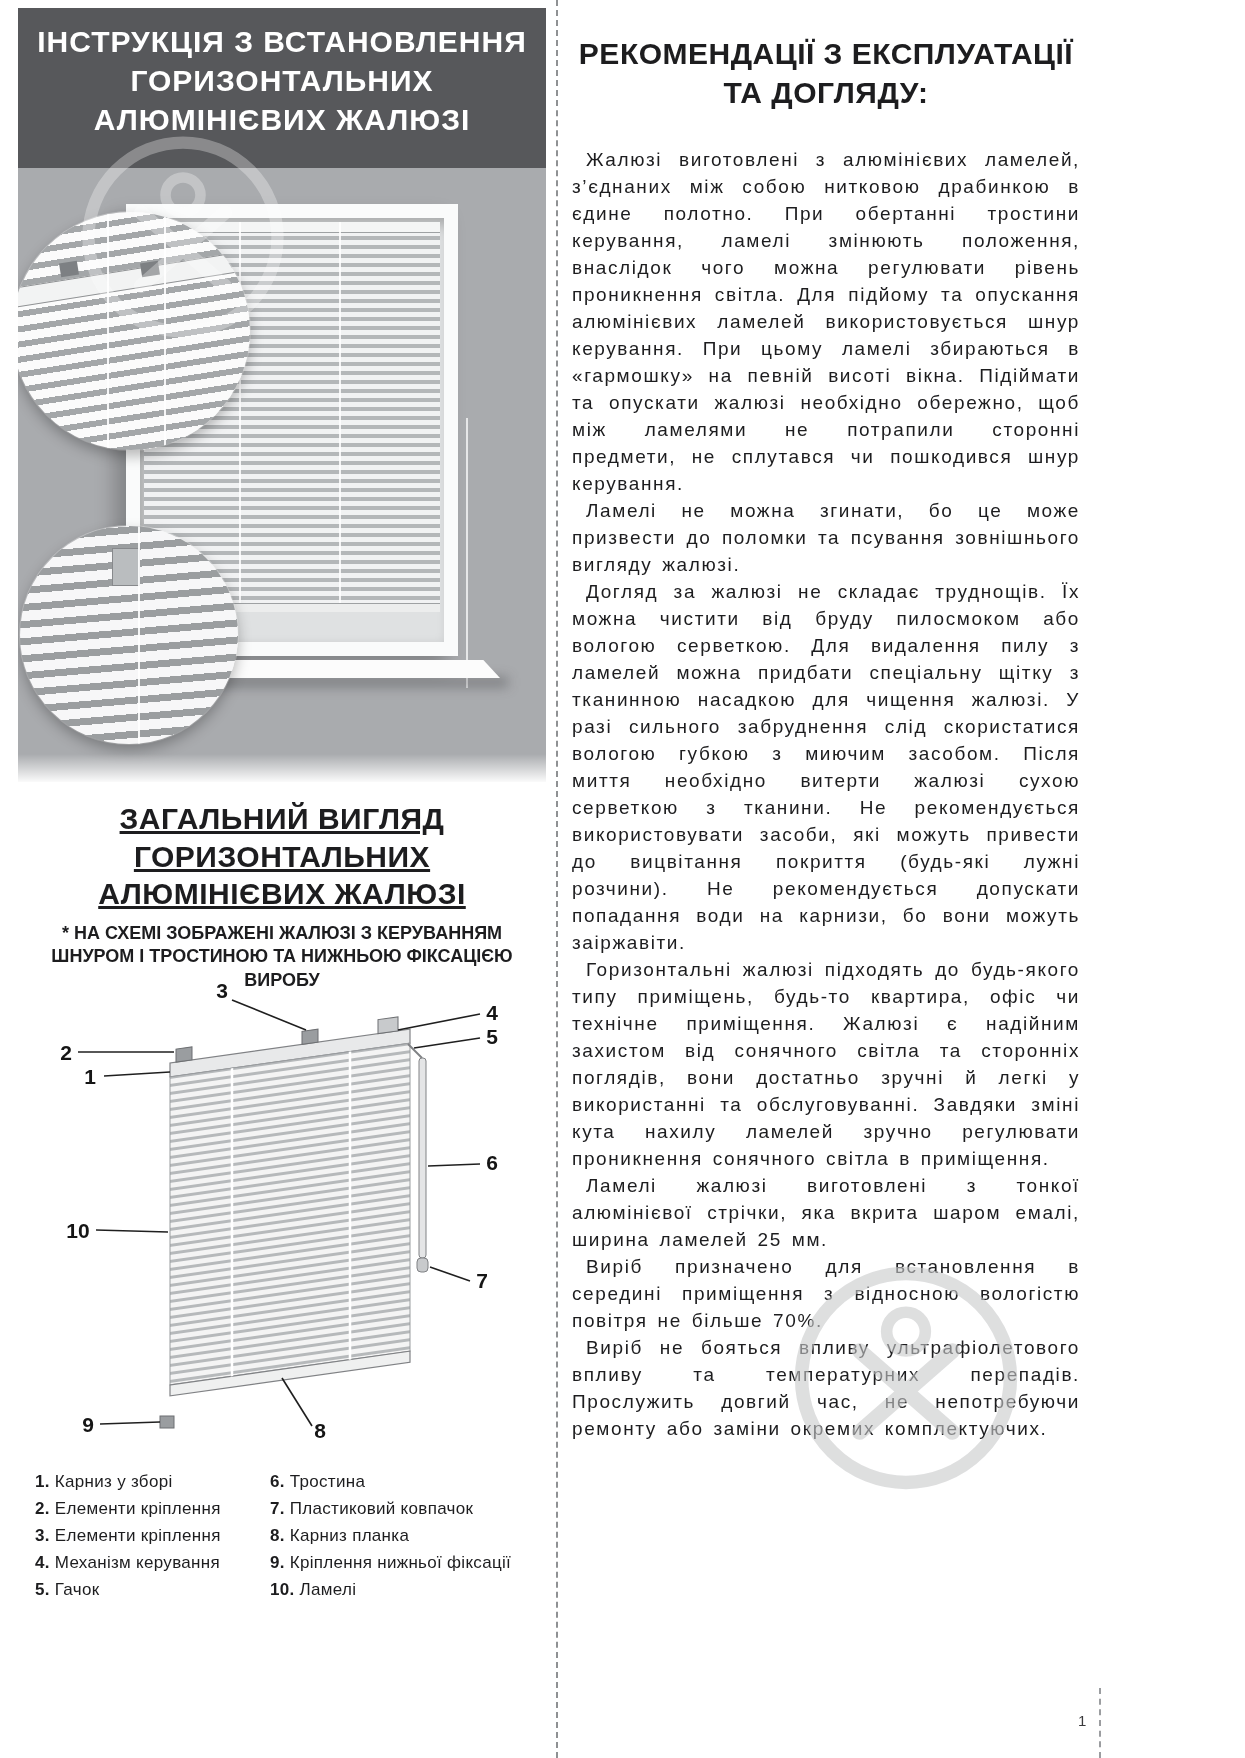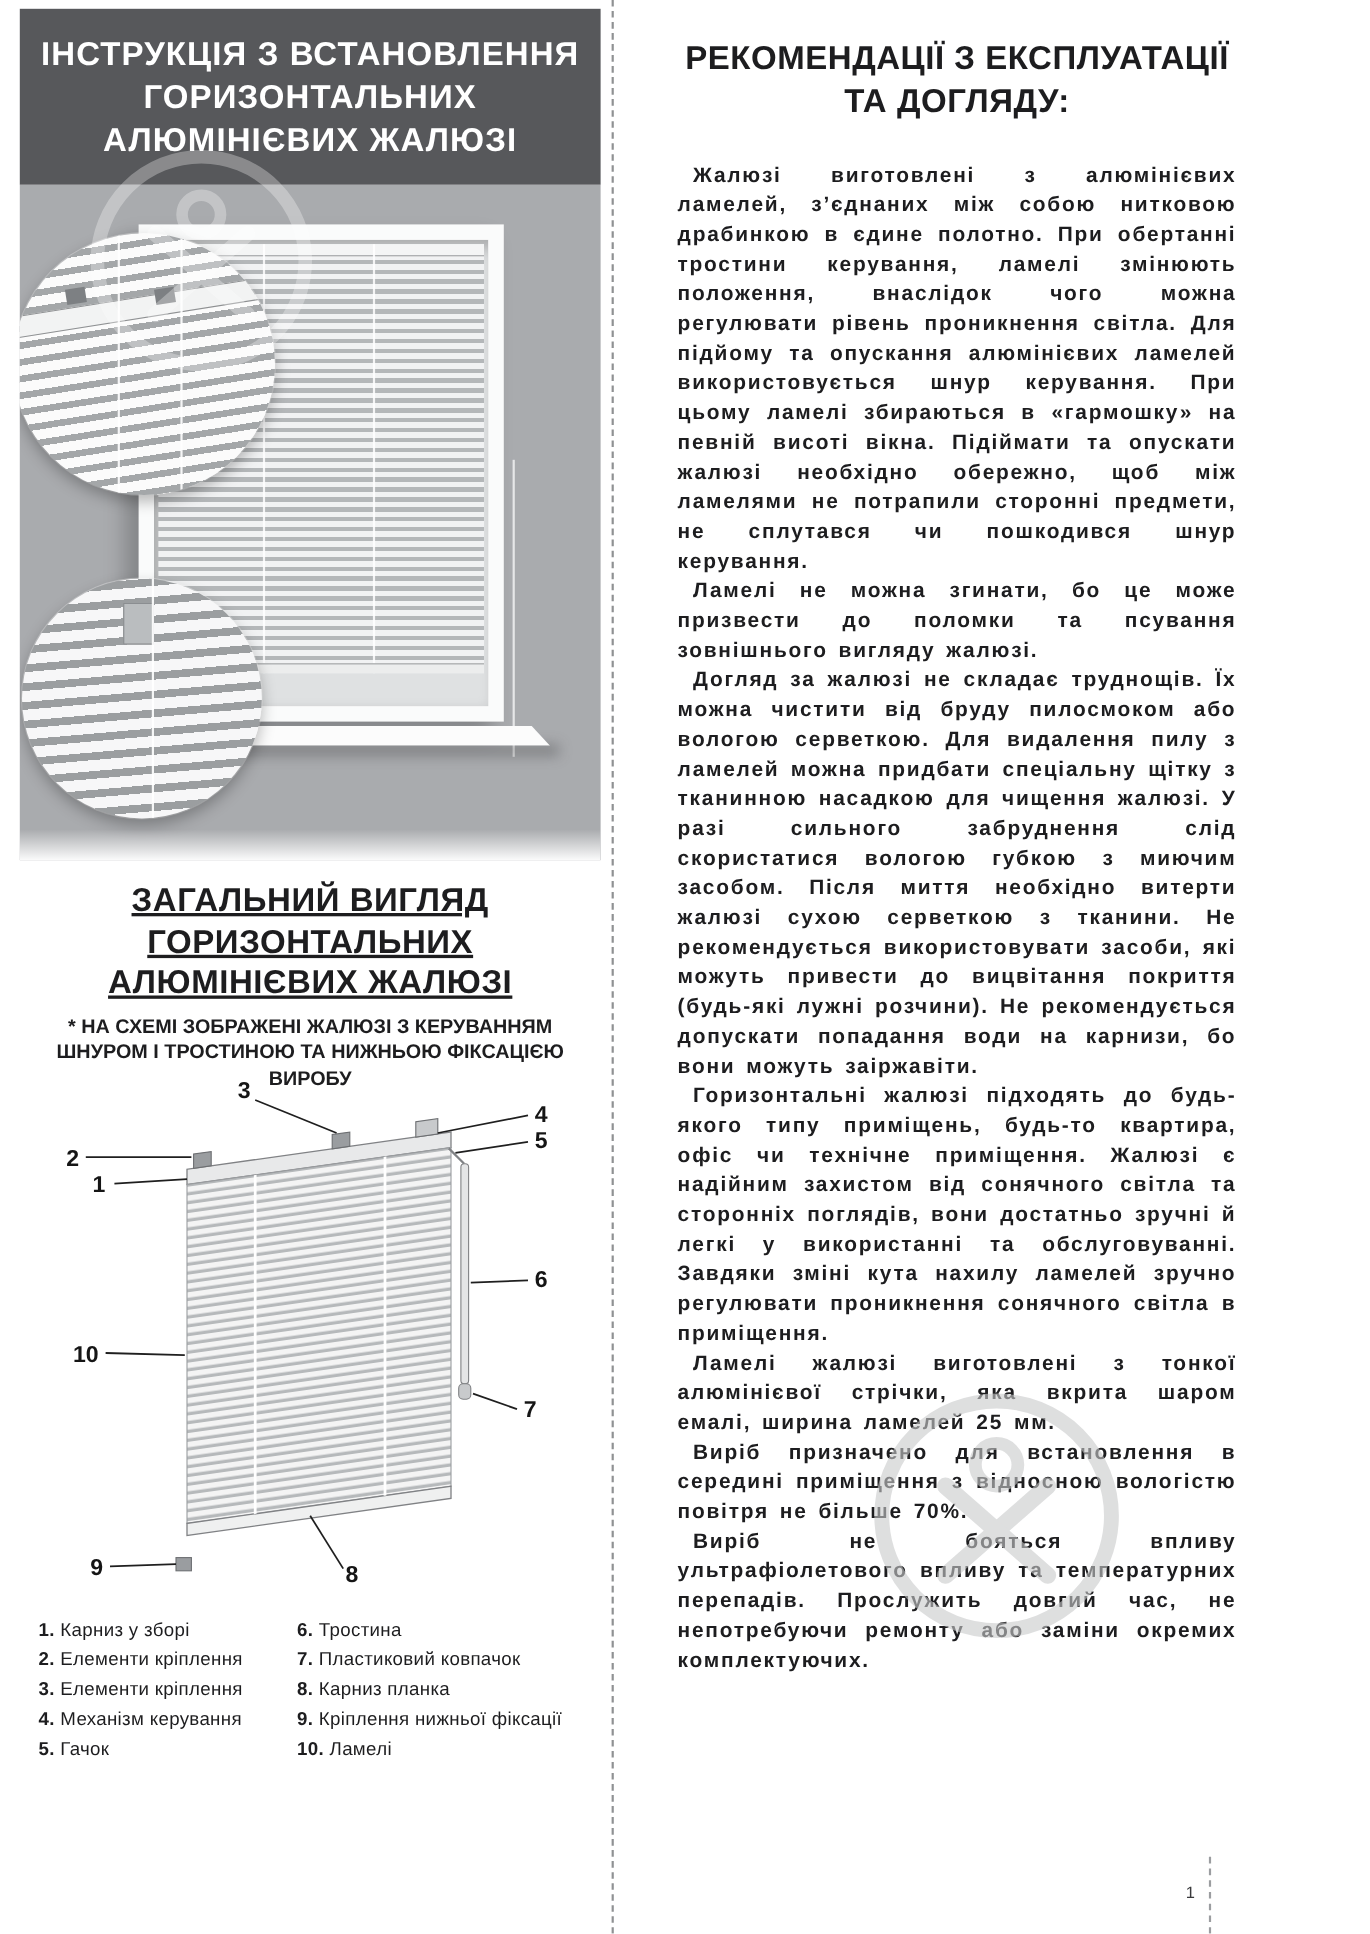--- a/index.html
+++ b/index.html
@@ -10,21 +10,21 @@
   }
   
   .col-divider { position:absolute; left:556px; top:0; height:1758px; width:0;
     border-left:2px dashed #8f9193; }
   .edge-mark { position:absolute; left:1099px; top:1688px; height:70px; width:0;
     border-left:2px dashed #9b9da0; }
   .page-num { position:absolute; left:1078px; top:1712px; font-size:15px; color:#3a3a3c; }
 
   
   .header-box { position:absolute; left:18px; top:8px; width:528px; min-height:160px;
-    background:#57585b; color:#ffffff; display:flex; align-items:center; justify-content:center;
+    background:#57585b; color:#ffffff; display:flex; align-items:flex-start; justify-content:center;
     text-align:center; box-sizing:border-box; padding:14px 12px; }
   .header-box h1 { margin:0; font-size:30px; line-height:1.3; letter-spacing:1px; font-weight:bold; }
 
   
   .photo { position:absolute; left:18px; top:168px; width:528px; height:614px;
     background:#a9abae; overflow:hidden; }
   .window { position:absolute; left:108px; top:36px; width:332px; height:452px;
     background:#fafbfb; box-shadow:-12px 12px 18px rgba(0,0,0,0.22); }
   .window-inner { position:absolute; left:14px; top:14px; right:14px; bottom:14px;
     background:#dfe1e2; box-shadow:inset 7px 7px 14px rgba(0,0,0,0.25); }
@@ -75,26 +75,26 @@
   .diagram-svg .leader { stroke:#1f1f1f; stroke-width:1.6; }
 
   
   .legend { position:absolute; left:35px; top:1468px; width:512px; display:flex; }
   .legend-col1 { width:235px; }
   .legend-col2 { width:277px; }
   .lg-item { font-size:17px; line-height:27px; letter-spacing:0.3px; white-space:nowrap; }
   .lg-num { font-weight:bold; }
 
   
-  .right-col { position:absolute; left:616px; top:34px; width:508px; }
+  .right-col { position:absolute; left:572px; top:34px; width:508px; }
   .sec-title { font-weight:bold; font-size:30px; text-align:center; margin:0 0 34px;
     line-height:1.3; white-space:pre-line; letter-spacing:0.5px; }
   .purpose-title { margin-top:70px; margin-bottom:28px; }
   .body-p { margin:0; font-size:19px; line-height:27px; text-align:justify;
-    text-indent:14px; letter-spacing:1.6px; word-spacing:3px;font-weight:bold; }
+    text-indent:14px; letter-spacing:1.6px; word-spacing:3px; }
 </style>
 </head>
 <body>
 
 <div class="page">
 
   <div class="col-divider"></div>
 
   <div class="header-box">
     <h1>ІНСТРУКЦІЯ З ВСТАНОВЛЕННЯ ГОРИЗОНТАЛЬНИХ АЛЮМІНІЄВИХ ЖАЛЮЗІ</h1>

